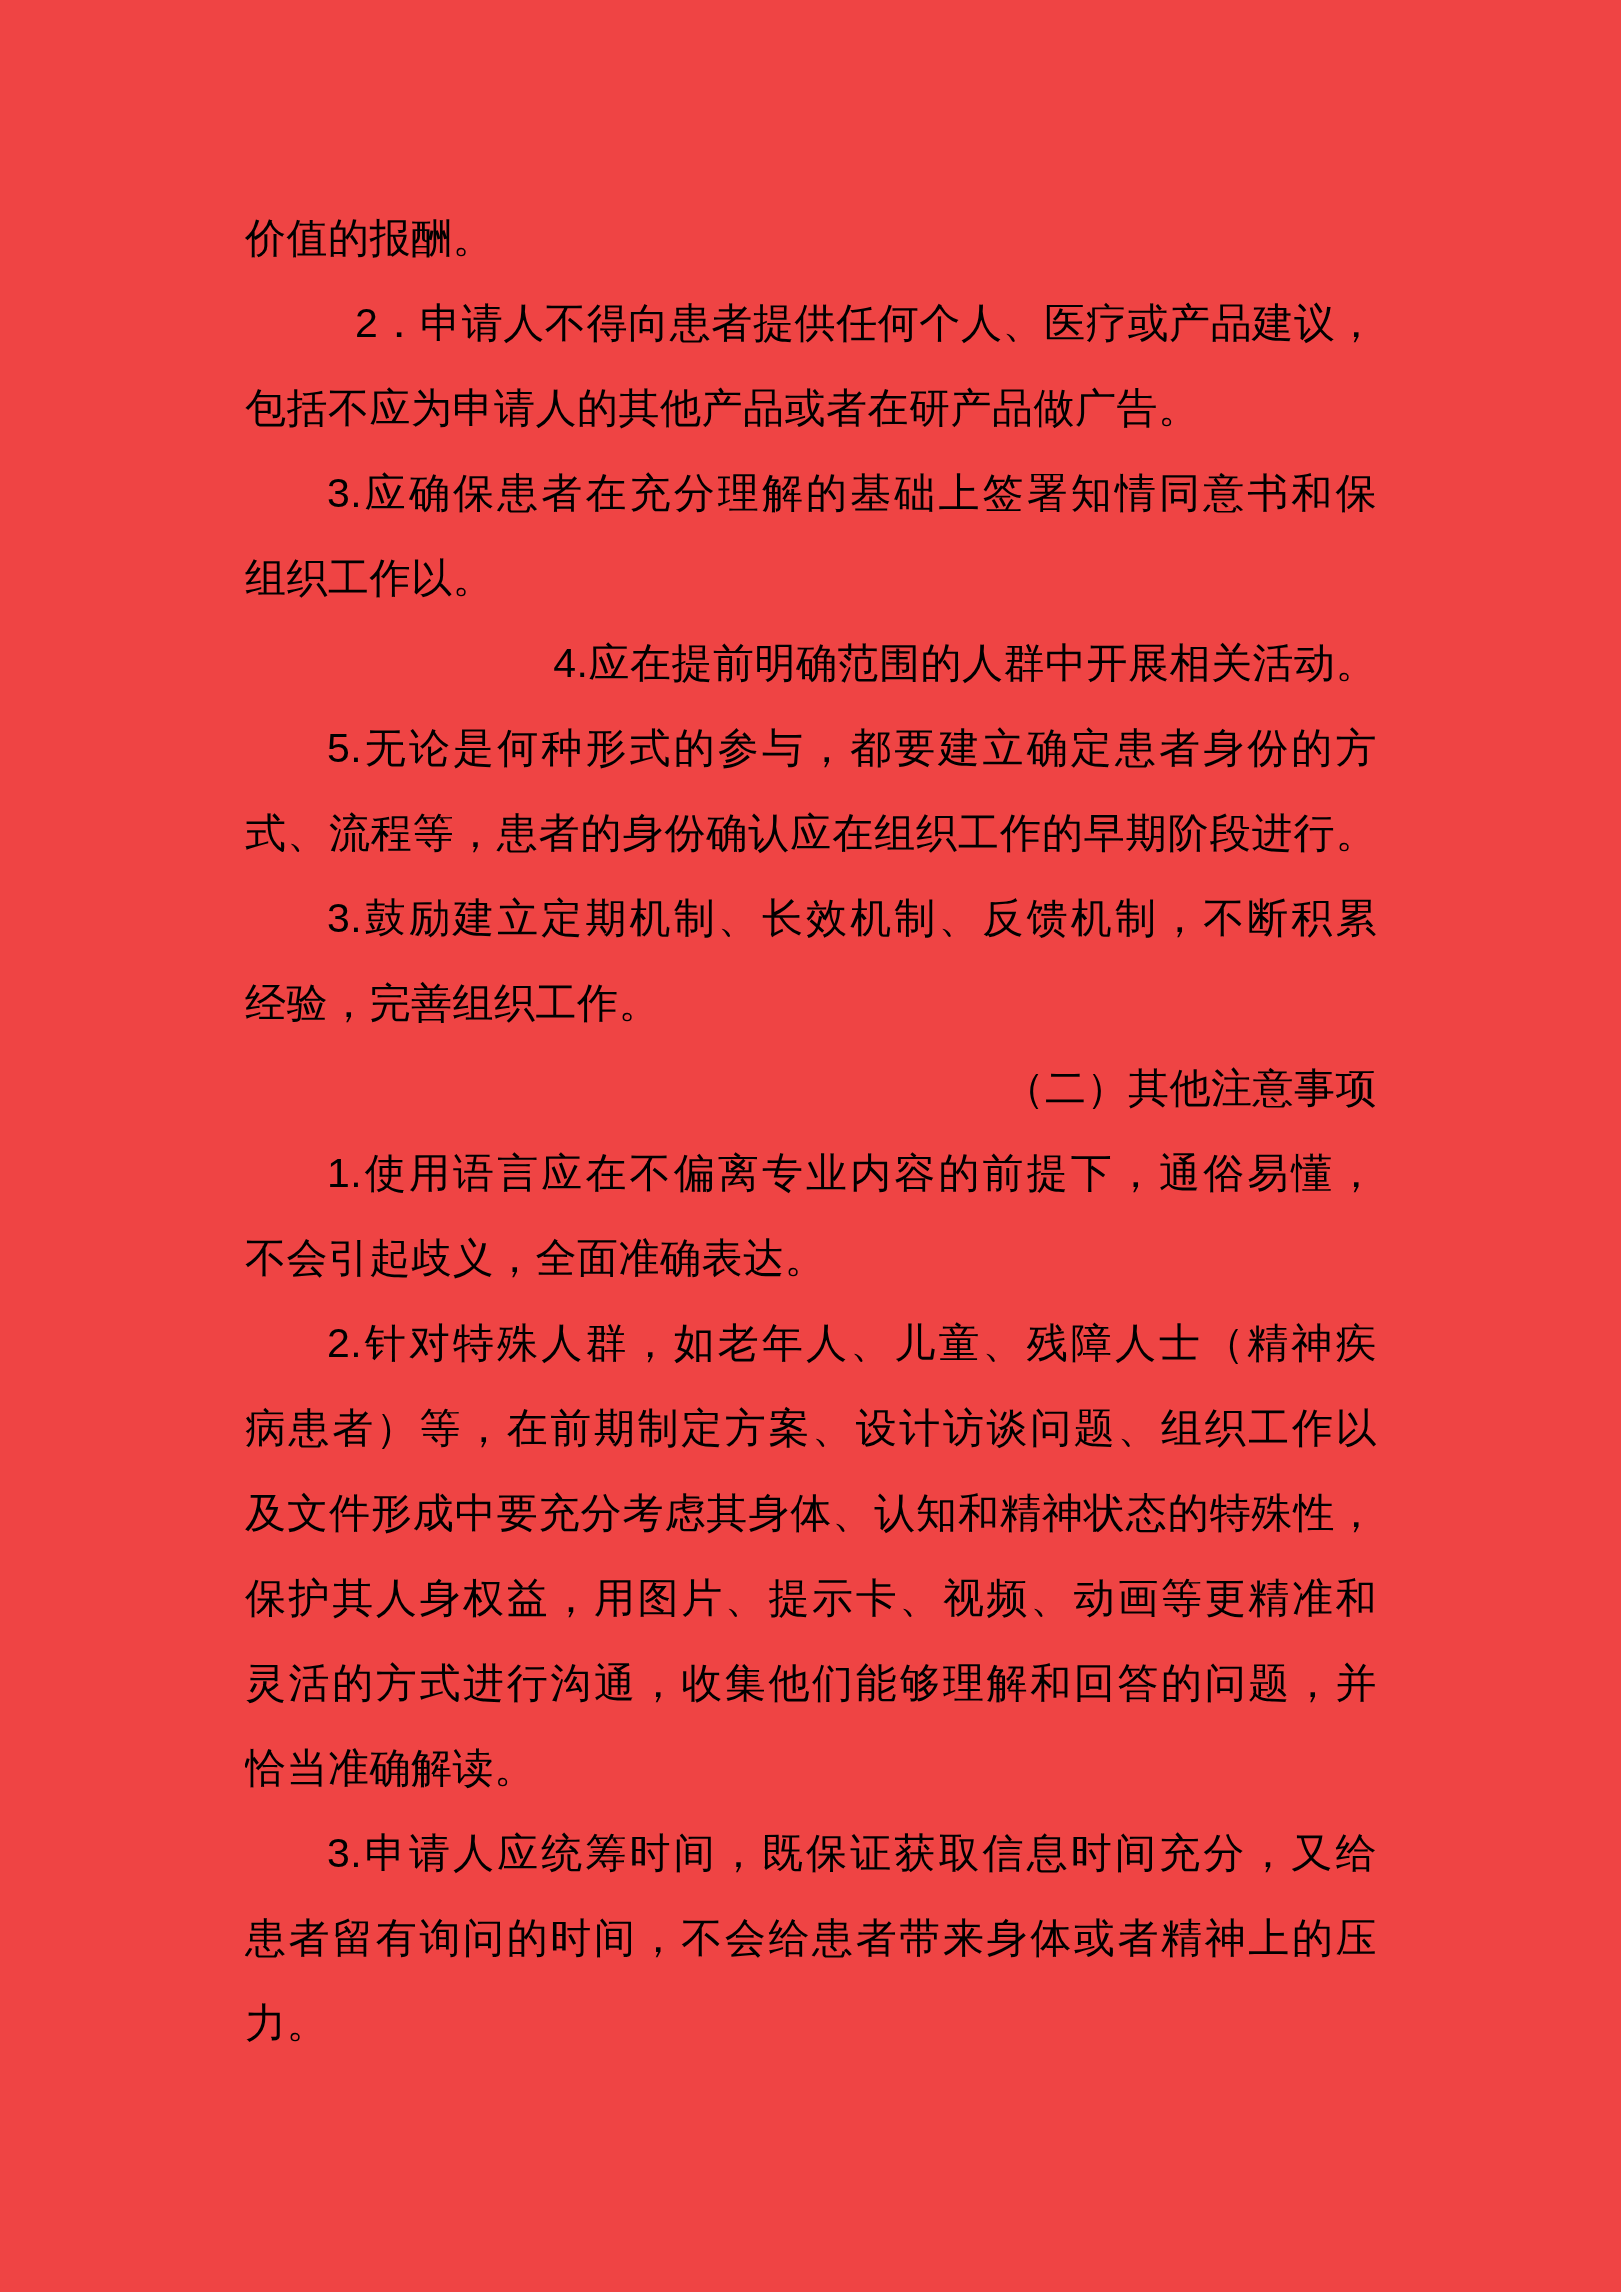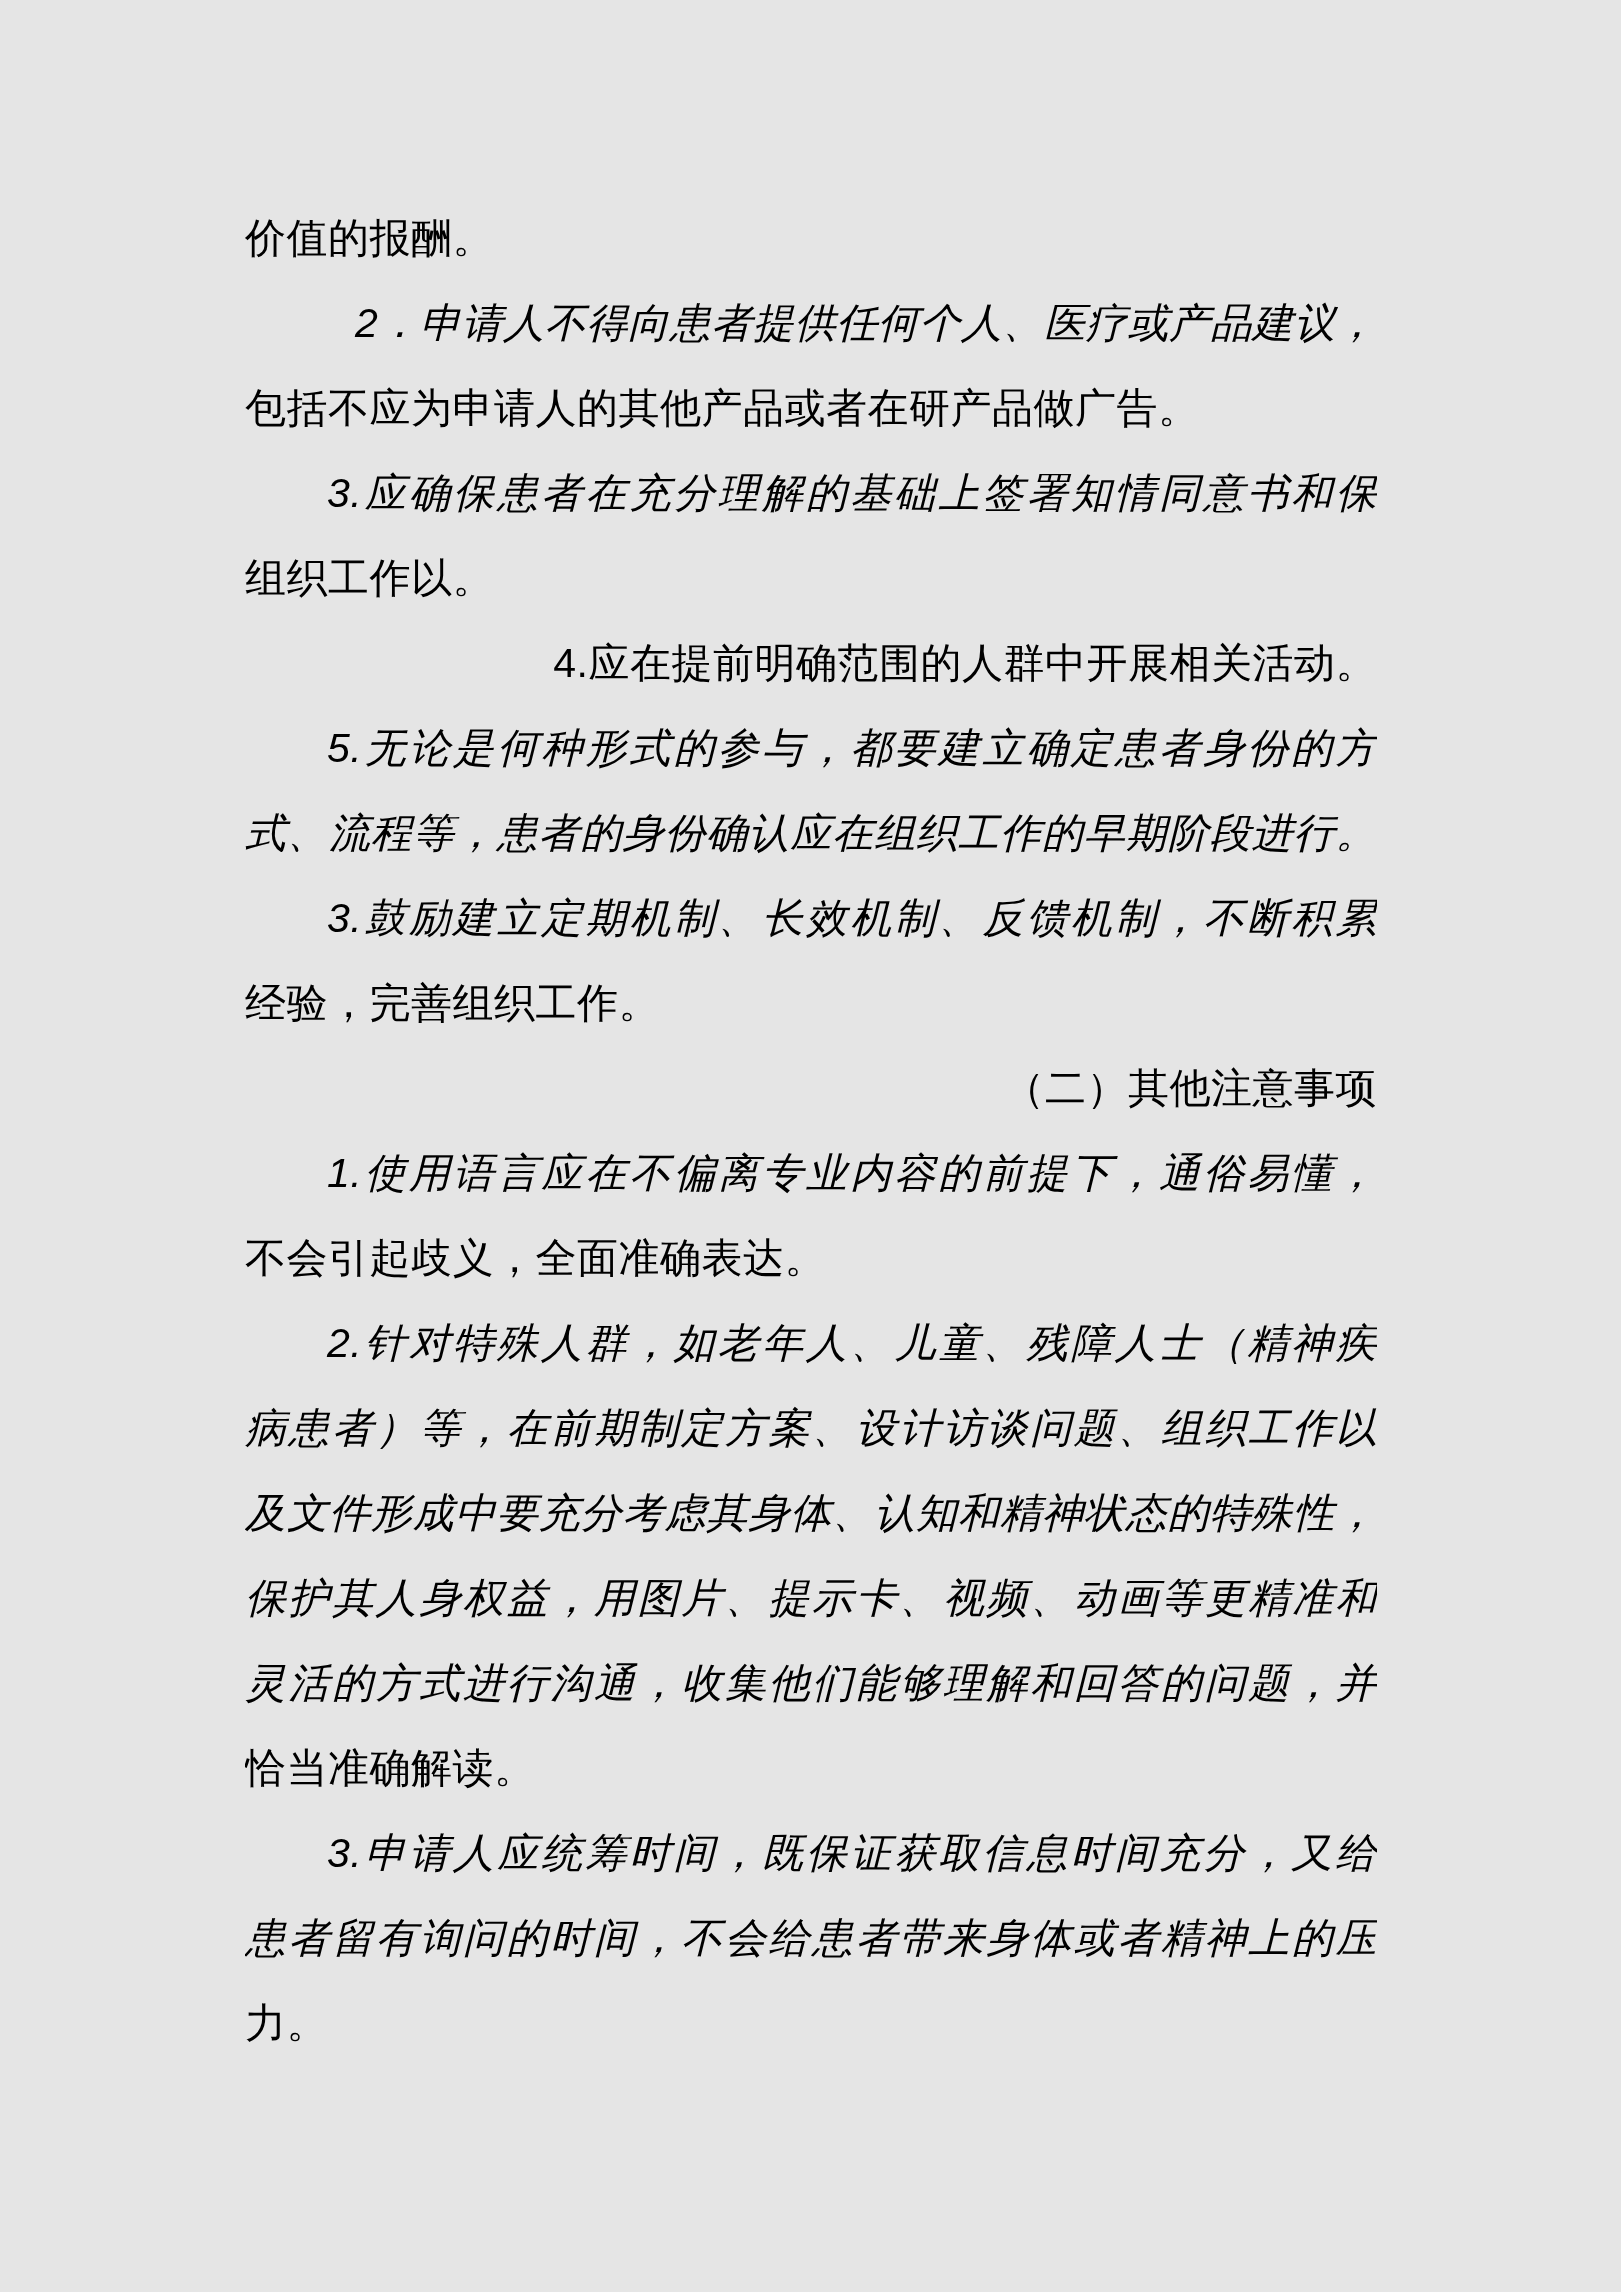--- a/index.html
+++ b/index.html
@@ -13,21 +13,21 @@
     position: relative;
     font-family: "Liberation Sans", sans-serif;
     color: #000000;
   }
   .page {
     position: absolute;
     left: 0;
     top: 0;
     width: 1621px;
     height: 2293px;
-    background: #e5e5e5;
+    background: #ef4444;
   }
   .textblock {
     position: absolute;
     left: 245px;
     top: 196px;
     width: 1132px;
   }
   .line {
     height: 85px;
     line-height: 85px;
@@ -39,21 +39,20 @@
   }
   
   .ind  { padding-left: 82px; text-align: right; }
   
   .ind2 { padding-left: 110px; }
   
   .j {
     text-align: justify;
     text-align-last: justify;
     text-justify: inter-character;
-    font-style: italic;
   }
 </style>
 </head>
 <body>
 
 <div class="page">
   <div class="textblock">
     <div class="line">价值的报酬。</div>
     <div class="line ind2 j">2．申请人不得向患者提供任何个人、医疗或产品建议，</div>
     <div class="line">包括不应为申请人的其他产品或者在研产品做广告。</div>

